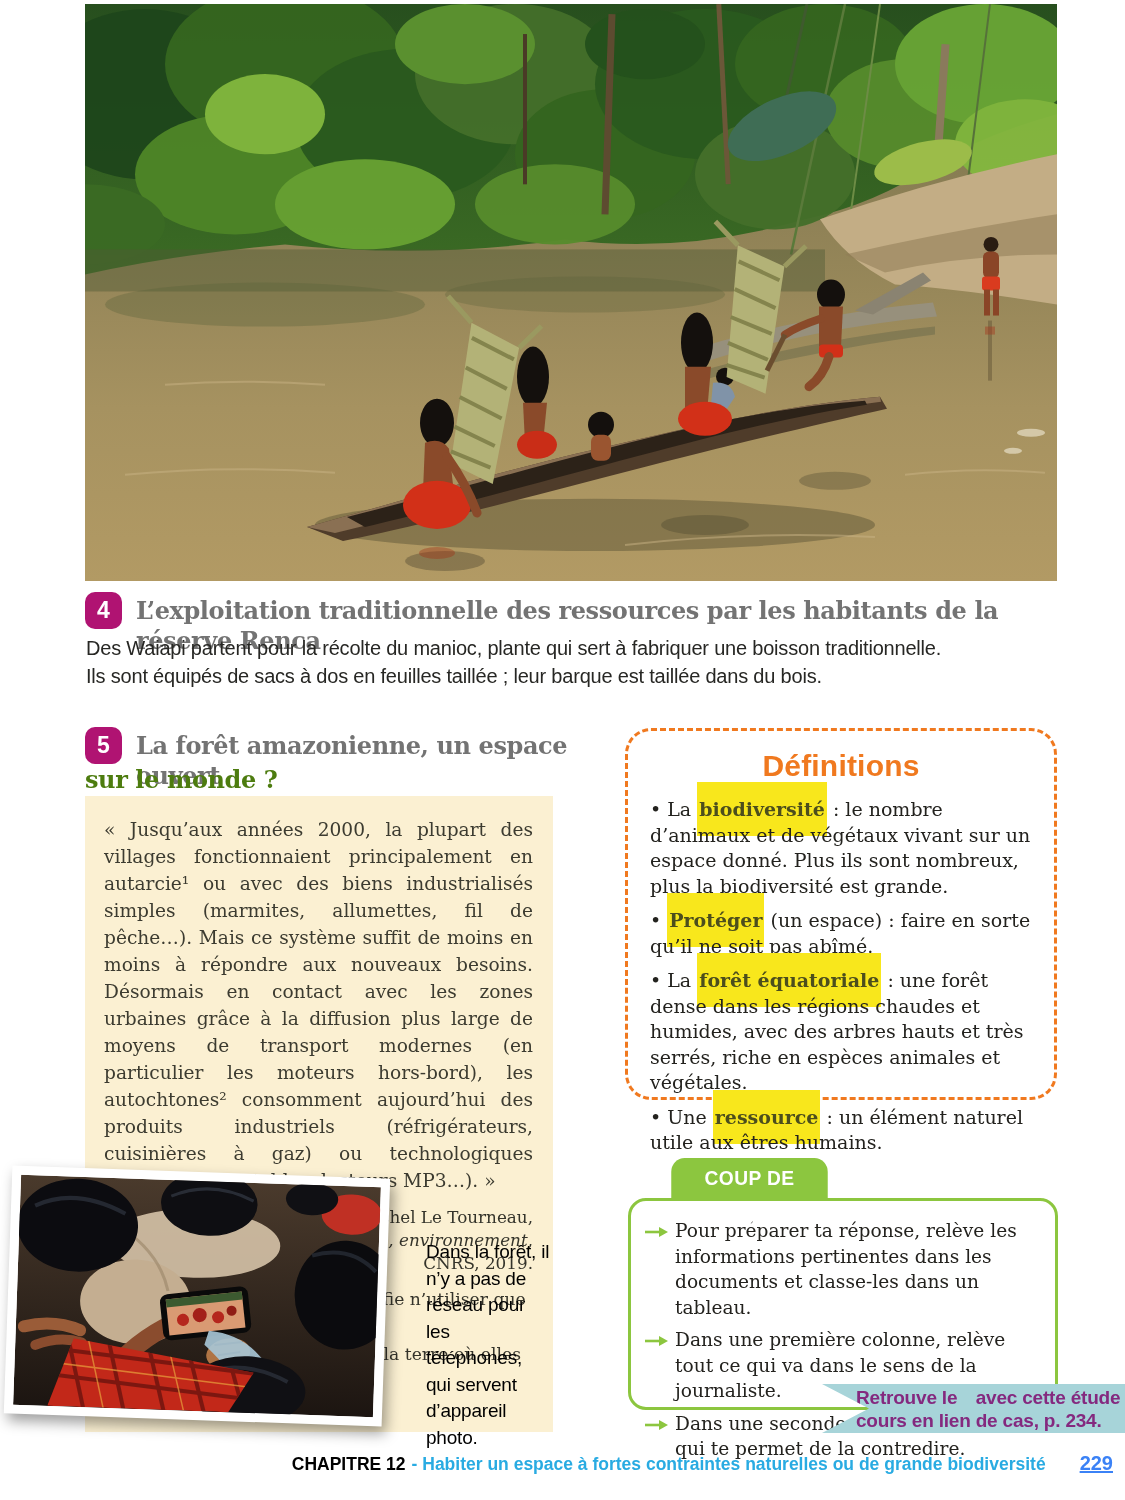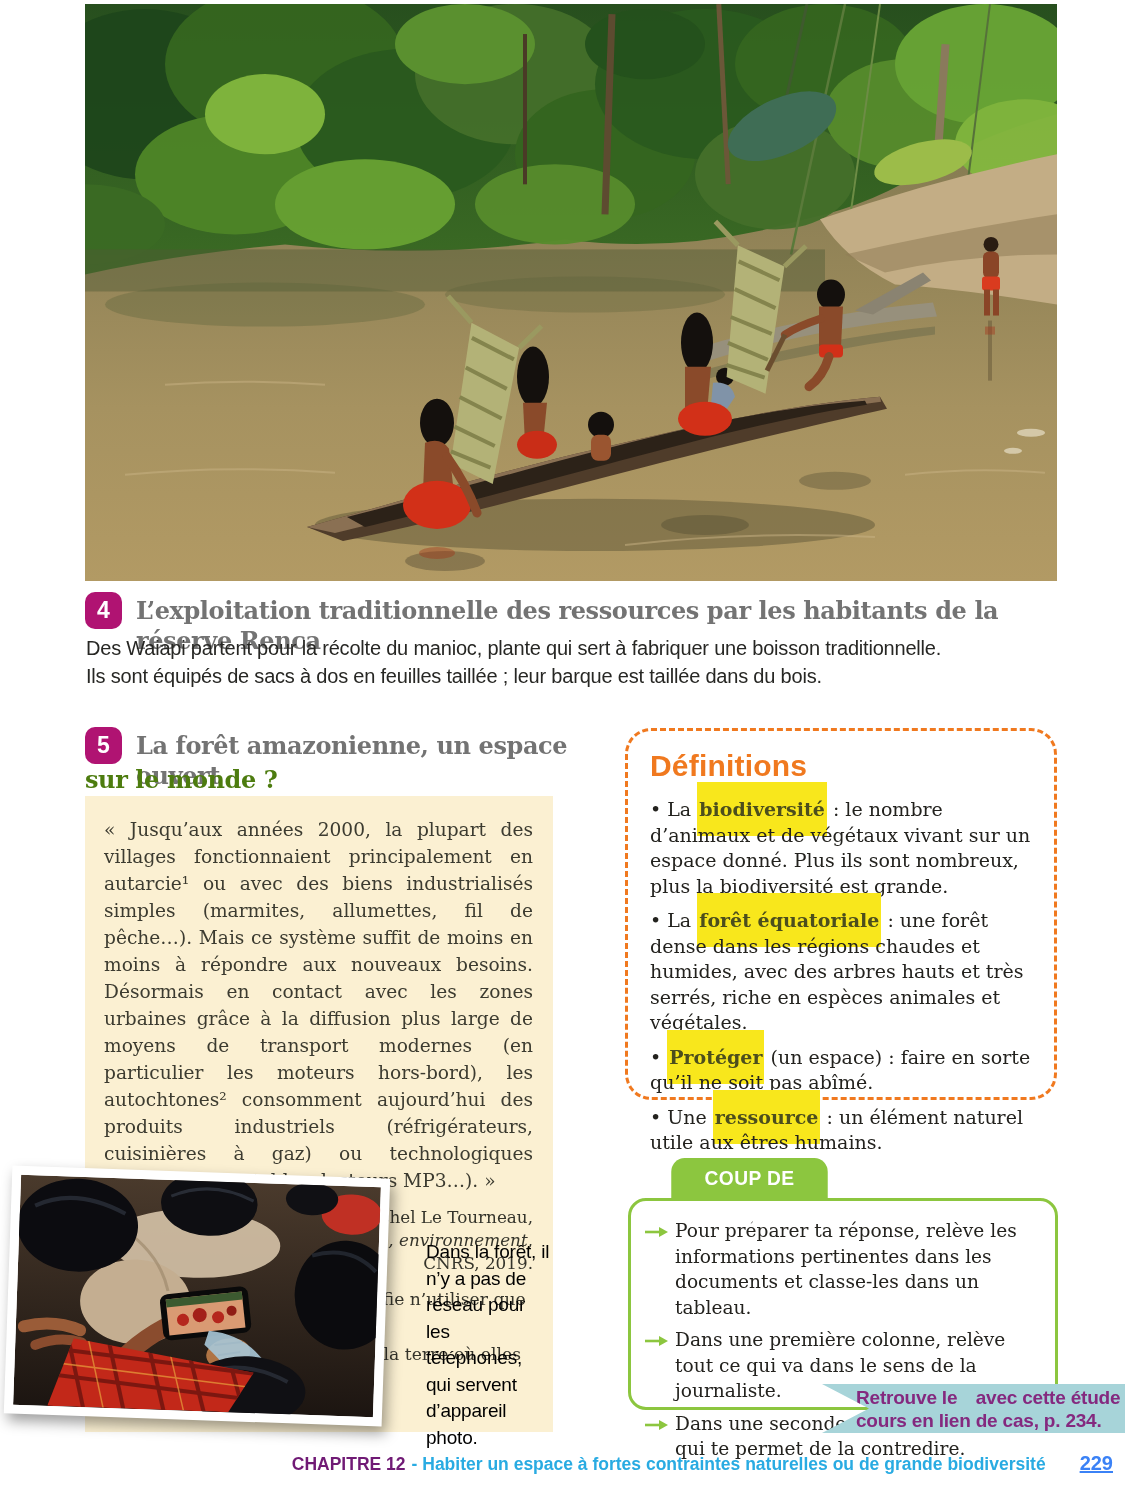--- a/index.html
+++ b/index.html
@@ -38,21 +38,21 @@
   .quote-source i{font-style:italic;}
   .footnote{margin:13px 0 0 0;font-family:"DejaVu Serif",serif;font-size:17.2px;line-height:23px;color:#35342b;}
   .footnote + .footnote{margin-top:9px;}
 
   .photo-caption{position:absolute;left:426px;top:1239px;width:124px;z-index:2;
     font-size:19px;line-height:26.5px;color:#000000;letter-spacing:-.2px;}
 
   
   .definitions{position:absolute;left:625px;top:728px;width:432px;height:372px;box-sizing:border-box;
     background:#fff;border:3px dashed #f0791f;border-radius:26px;padding:12px 22px 0 22px;z-index:1;}
-  .definitions h3{margin:6px 0 14px 0;text-align:left;color:#f0791f;
+  .definitions h3{margin:6px 0 14px 0;text-align:center;color:#f0791f;
     font:700 30px/34px "Liberation Sans",sans-serif;letter-spacing:.2px;}
   .def-item{font-family:"DejaVu Serif",serif;font-size:19px;line-height:25.5px;color:#23221e;
     margin:0 0 9px 0;}
   .def-item::before{content:"• ";color:#23221e;}
   .def-item mark{background:#f8e71c;color:#4c4e1d;font-weight:700;padding:16px 2px;}
 
   
   .cdp-tab{position:absolute;left:668px;top:1158px;width:163px;height:41px;background:#8cc63f;
     border-radius:14px 14px 0 0;color:#fff;text-align:center;z-index:2;
     font:700 20px/41px "Liberation Sans",sans-serif;letter-spacing:.4px;transform:scaleX(.96);}
@@ -64,21 +64,21 @@
 
   
   .banner{position:absolute;left:822px;top:1384px;width:303px;height:49px;background:#a7d4d9;
     clip-path:polygon(0 0,100% 0,100% 100%,0 100%,15.5% 50%);z-index:5;
     display:flex;flex-direction:row;justify-content:center;align-items:center;
     padding-left:34px;box-sizing:border-box;}
   .banner div{color:#84297f;font:700 19px/23px "Liberation Sans",sans-serif;letter-spacing:-.2px;}
 
   
   .footer{position:absolute;right:12px;top:1452px;display:flex;align-items:baseline;gap:0;}
-  .footer .chap{color:#701a75;font:700 17.5px "Liberation Sans",sans-serif;}
+  .footer .chap{color:#000000;font:700 17.5px "Liberation Sans",sans-serif;}
   .footer .title-cyan{color:#29abe2;font:700 17.5px "Liberation Sans",sans-serif;margin-left:6px;}
   .footer .pnum{color:#3b82f6;font:700 20px "Liberation Sans",sans-serif;margin-left:34px;text-decoration:underline;}
 </style>
 </head>
 <body>
 
 <div class="page">
 
   <svg class="main-photo" viewBox="0 0 972 576" preserveAspectRatio="none">
     <defs>
@@ -297,22 +297,22 @@
             <path d="M150,156 L170,230"></path>
             <path d="M30,184 L250,204"></path>
         </g>
       </g>
     </svg>
   </div>
 
   <div class="definitions">
     <h3>Définitions</h3>
     <p class="def-item"><span>La </span><mark>biodiversité</mark><span> : le nombre d’animaux et de végétaux vivant sur un espace donné. Plus ils sont nombreux, plus la biodiversité est grande.</span></p>
+    <p class="def-item"><span></span><mark>Protéger</mark><span> (un espace) : faire en sorte qu’il ne soit pas abîmé.</span></p>
     <p class="def-item"><span>La </span><mark>forêt équatoriale</mark><span> : une forêt dense dans les régions chaudes et humides, avec des arbres hauts et très serrés, riche en espèces animales et végétales.</span></p>
-    <p class="def-item"><span></span><mark>Protéger</mark><span> (un espace) : faire en sorte qu’il ne soit pas abîmé.</span></p>
     <p class="def-item"><span>Une </span><mark>ressource</mark><span> : un élément naturel utile aux êtres humains.</span></p>
   </div>
 
   <div class="cdp-tab">COUP DE POUCE</div>
   <div class="cdp-box">
     <div class="cdp-item">
       <svg class="arrow" width="23" height="12" viewBox="0 0 23 12">
           <line x1="0" y1="6" x2="15" y2="6" stroke="#8cc63f" stroke-width="2.6"></line>
           <polygon points="14,1 23,6 14,11" fill="#8cc63f"></polygon>
         </svg>

